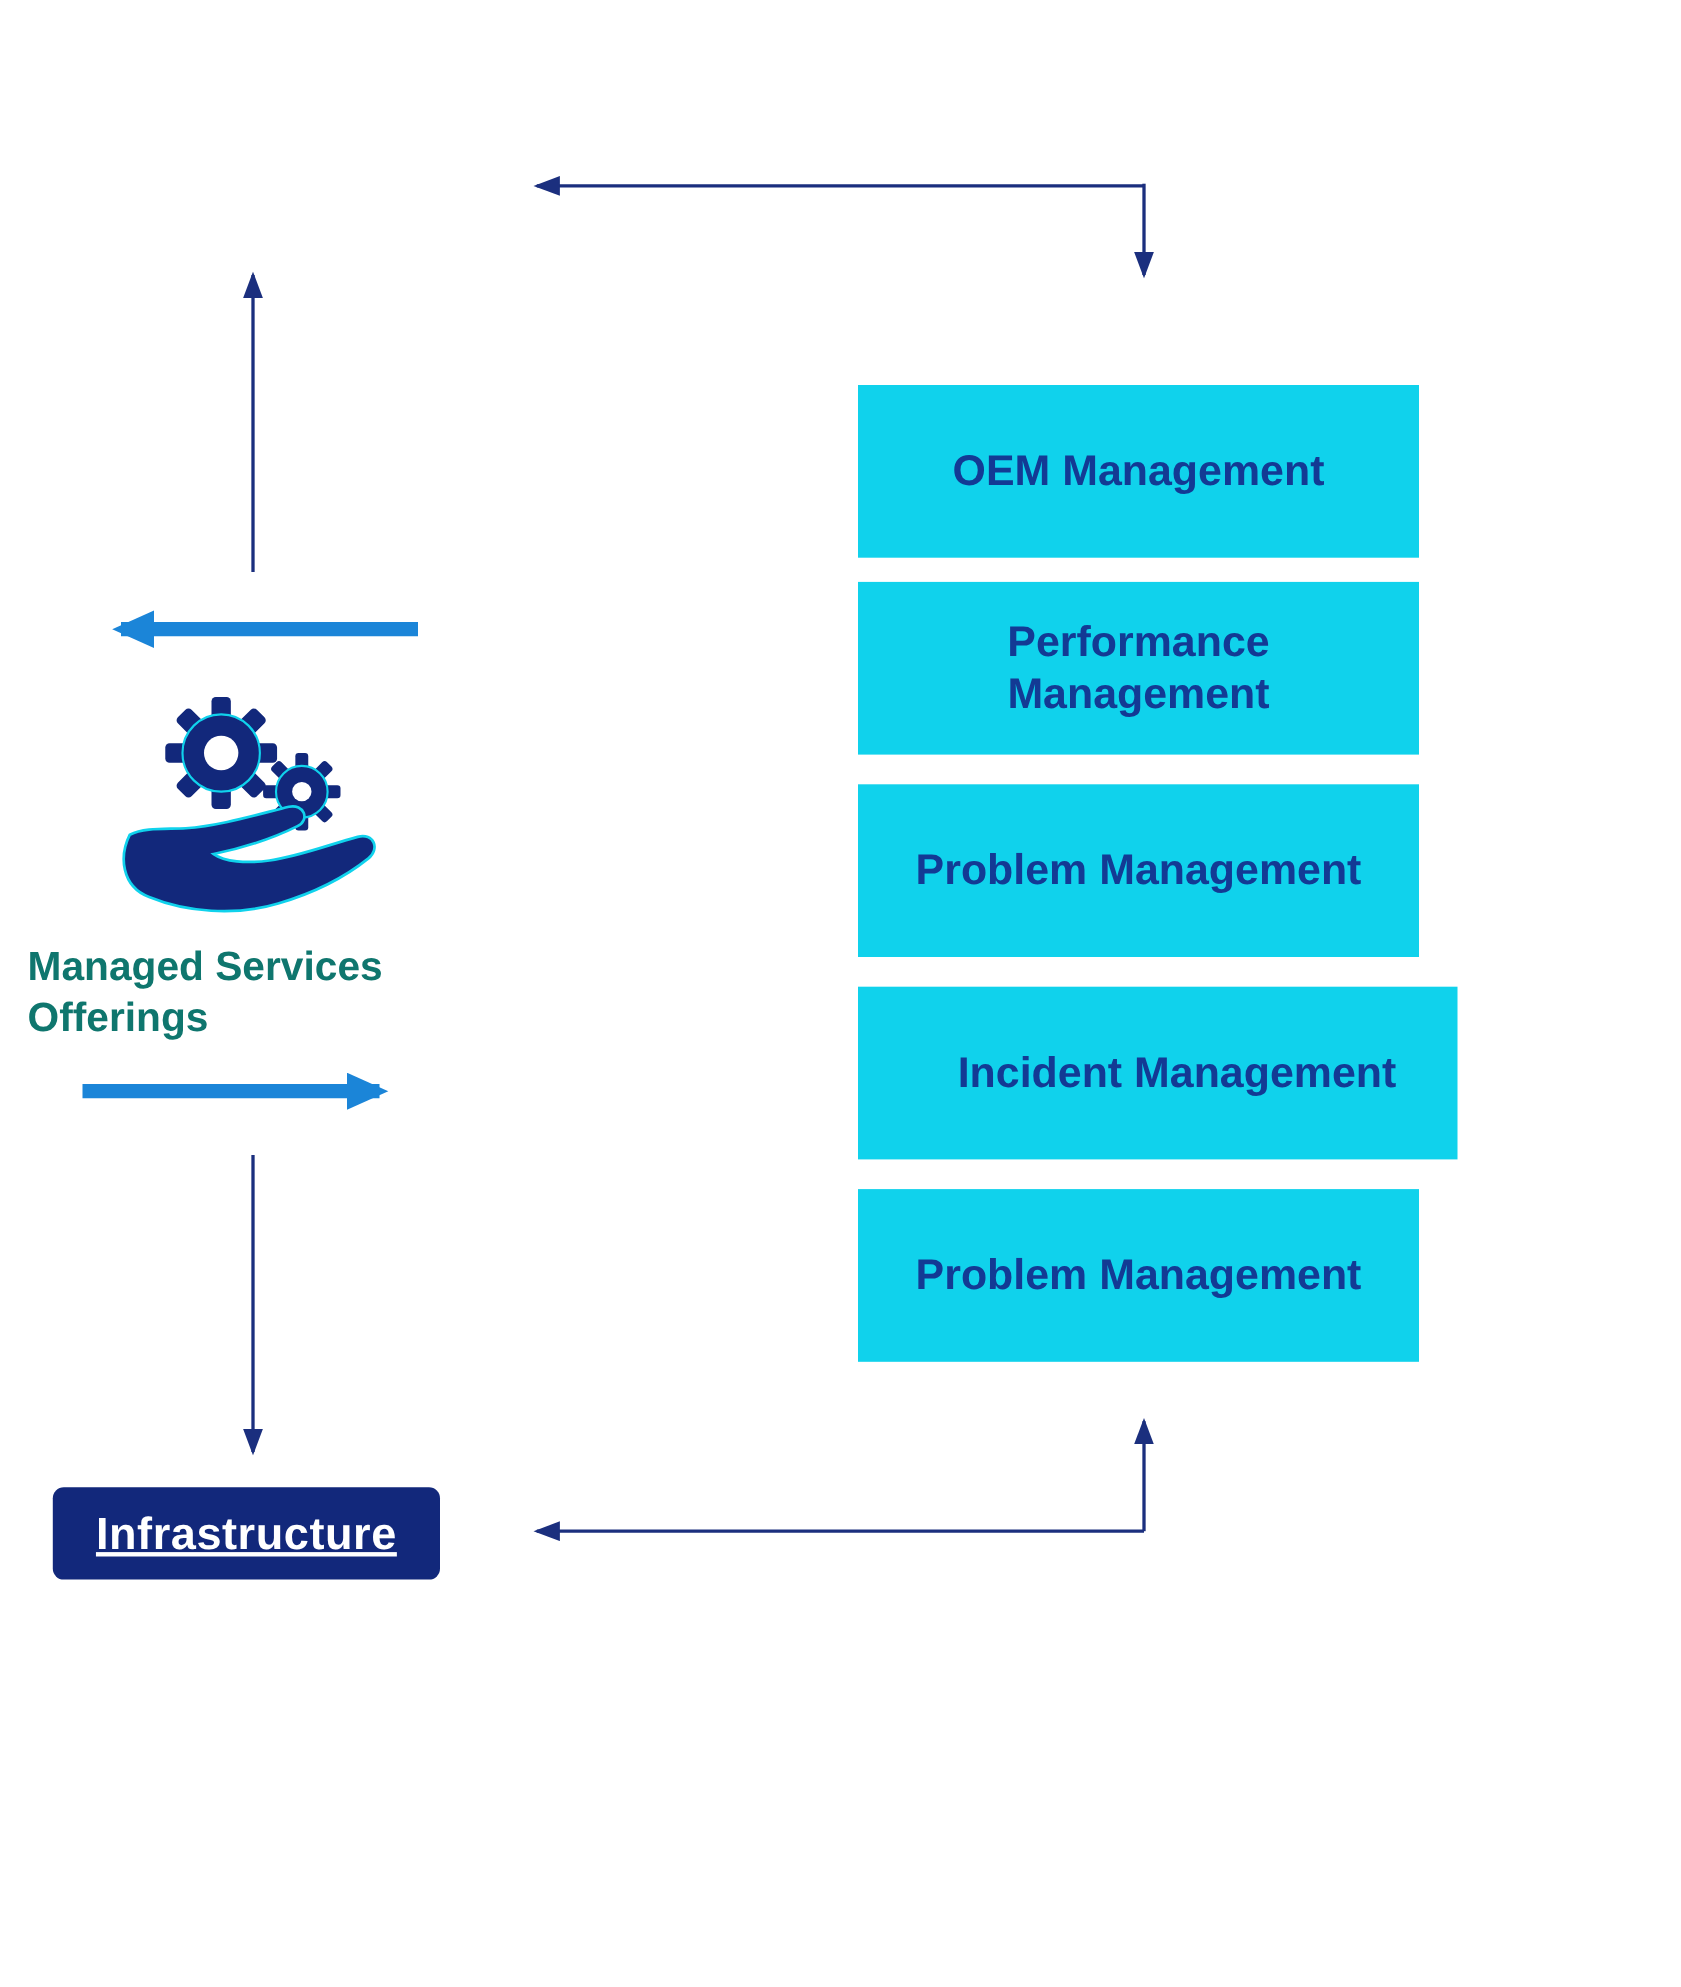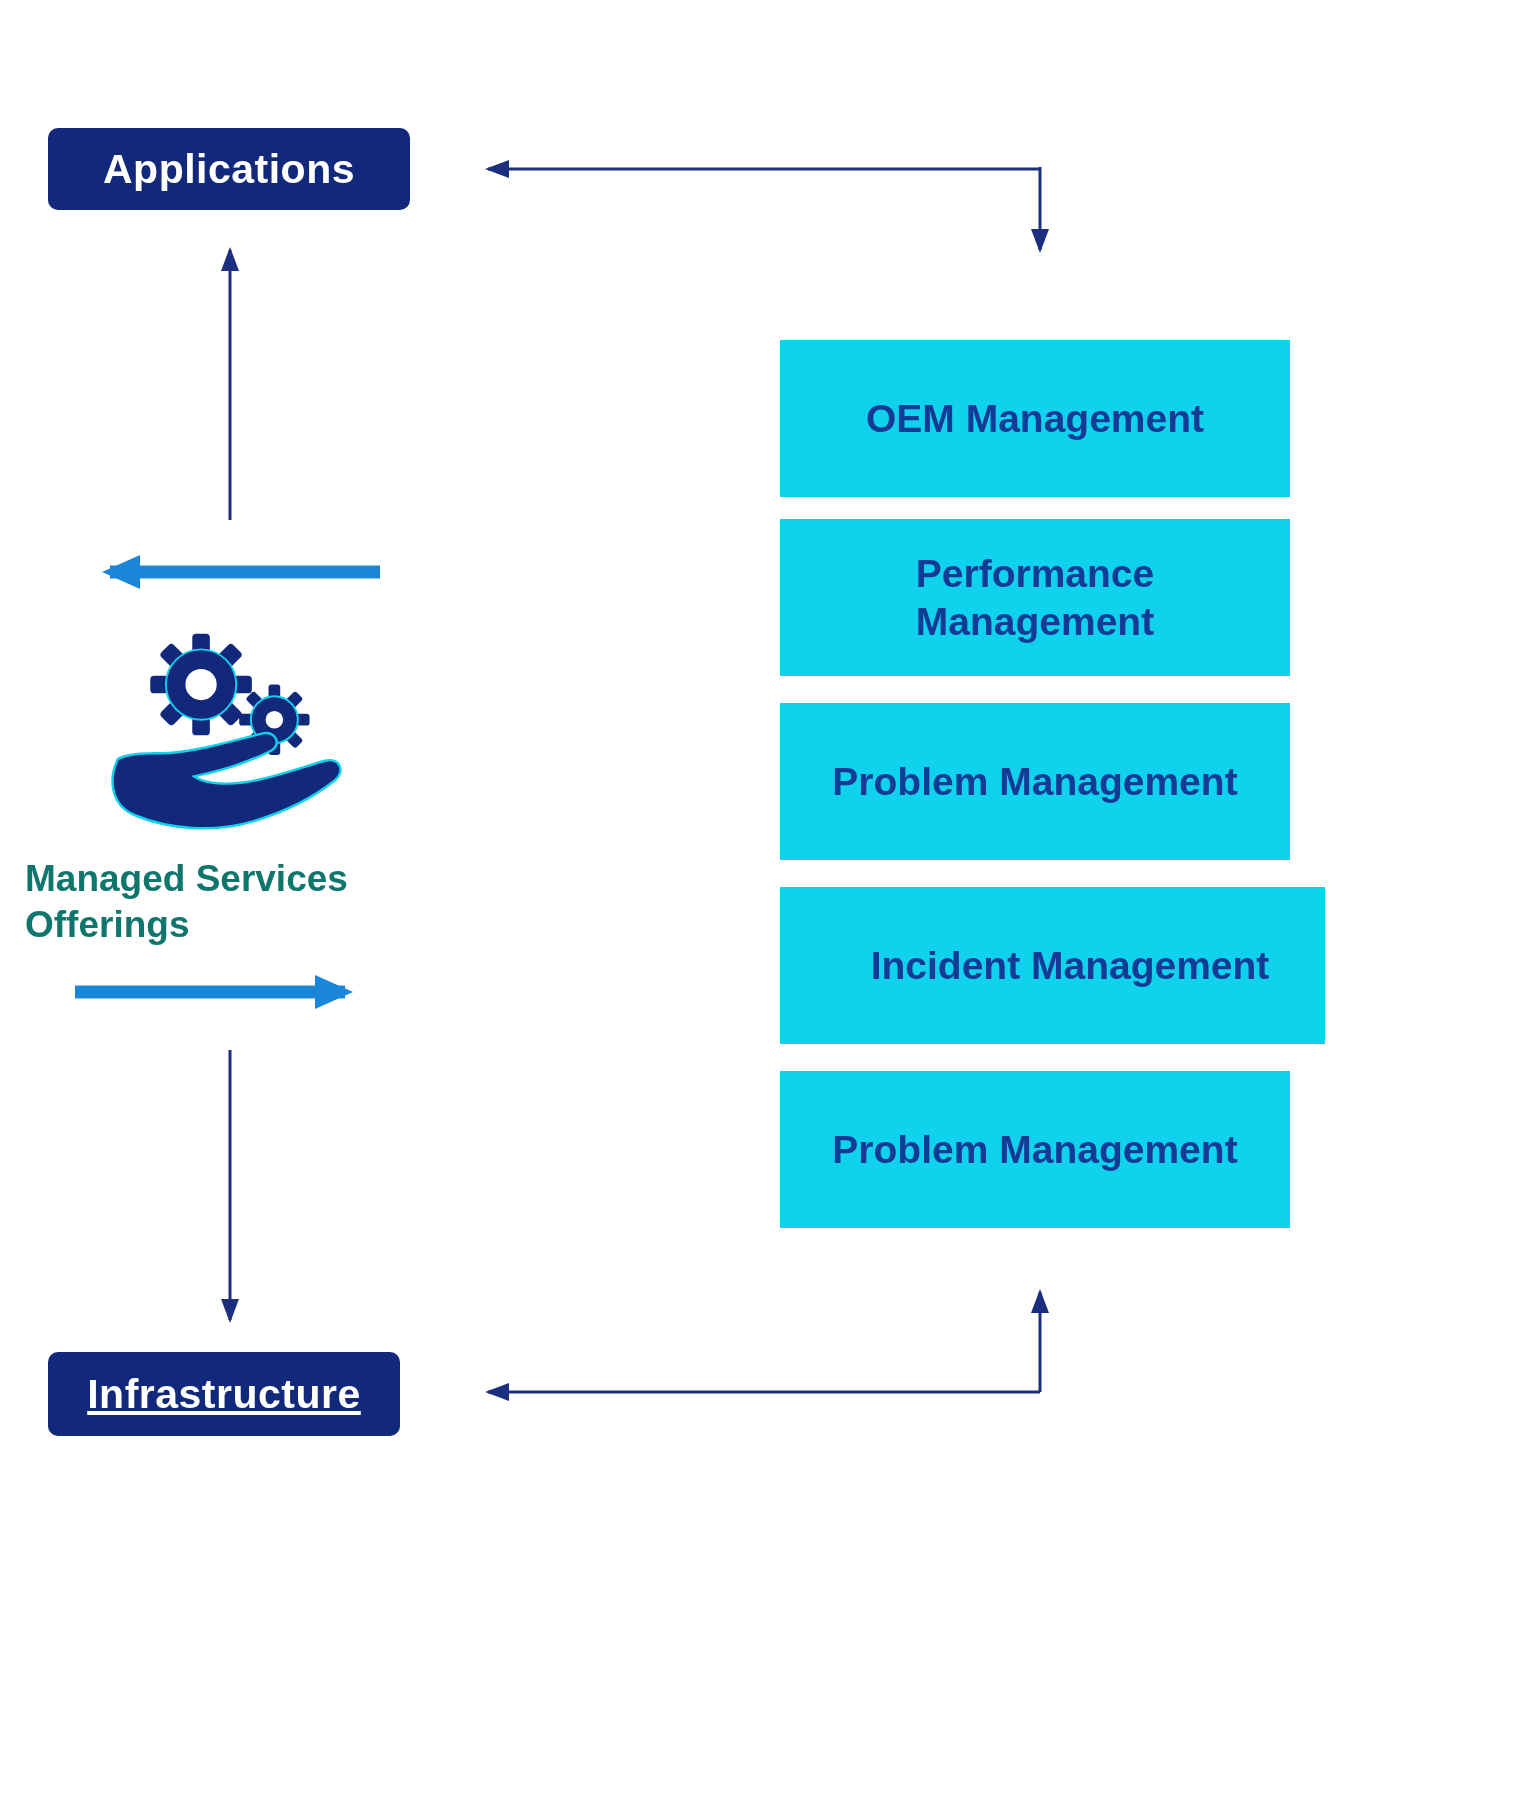--- a/index.html
+++ b/index.html
@@ -33,20 +33,21 @@
     background: #10d2ec;
     color: #133a94;
     display: flex;
     align-items: center;
     justify-content: center;
     text-align: center;
     font-weight: bold;
     font-size: 39px;
     white-space: pre-line;
     line-height: 1.22;
+    margin-top: 10px;
   }
   .svc-0 { top: 340px; }
   .svc-1 { top: 519px; }
   .svc-2 { top: 703px; align-items: center; }
   .svc-3 { top: 887px; padding-left: 35px; }
   .svc-4 { top: 1071px; }
   .connectors {
     position: absolute;
     left: 0; top: 0;
     width: 1528px;
@@ -94,23 +95,20 @@
     <line x1="1040" y1="169" x2="488" y2="169" stroke="#1b2f7e" stroke-width="3" marker-end="url(#navyArrow)"></line>
     <line x1="1040" y1="167" x2="1040" y2="250" stroke="#1b2f7e" stroke-width="3" marker-end="url(#navyArrow)"></line>
 
     <line x1="1040" y1="1392" x2="1040" y2="1292" stroke="#1b2f7e" stroke-width="3" marker-end="url(#navyArrow)"></line>
     <line x1="1040" y1="1392" x2="488" y2="1392" stroke="#1b2f7e" stroke-width="3" marker-end="url(#navyArrow)"></line>
 
     <line x1="380" y1="572" x2="110" y2="572" stroke="#1b85d8" stroke-width="13" marker-end="url(#blueArrow)"></line>
     <line x1="75" y1="992" x2="345" y2="992" stroke="#1b85d8" stroke-width="13" marker-end="url(#blueArrow)"></line>
   </svg>
 
-  <div class="node node-applications">
-    <span>Applications</span>
-  </div>
 
   <div class="node node-infrastructure">
     <span>Infrastructure</span>
   </div>
 
   <svg class="center-icon" viewBox="0 0 240 220" xmlns="http://www.w3.org/2000/svg">
 
     <g transform="translate(95,64)">
       <g fill="#12287b">
         <rect x="-9" y="-52" width="18" height="22" rx="4"></rect>

